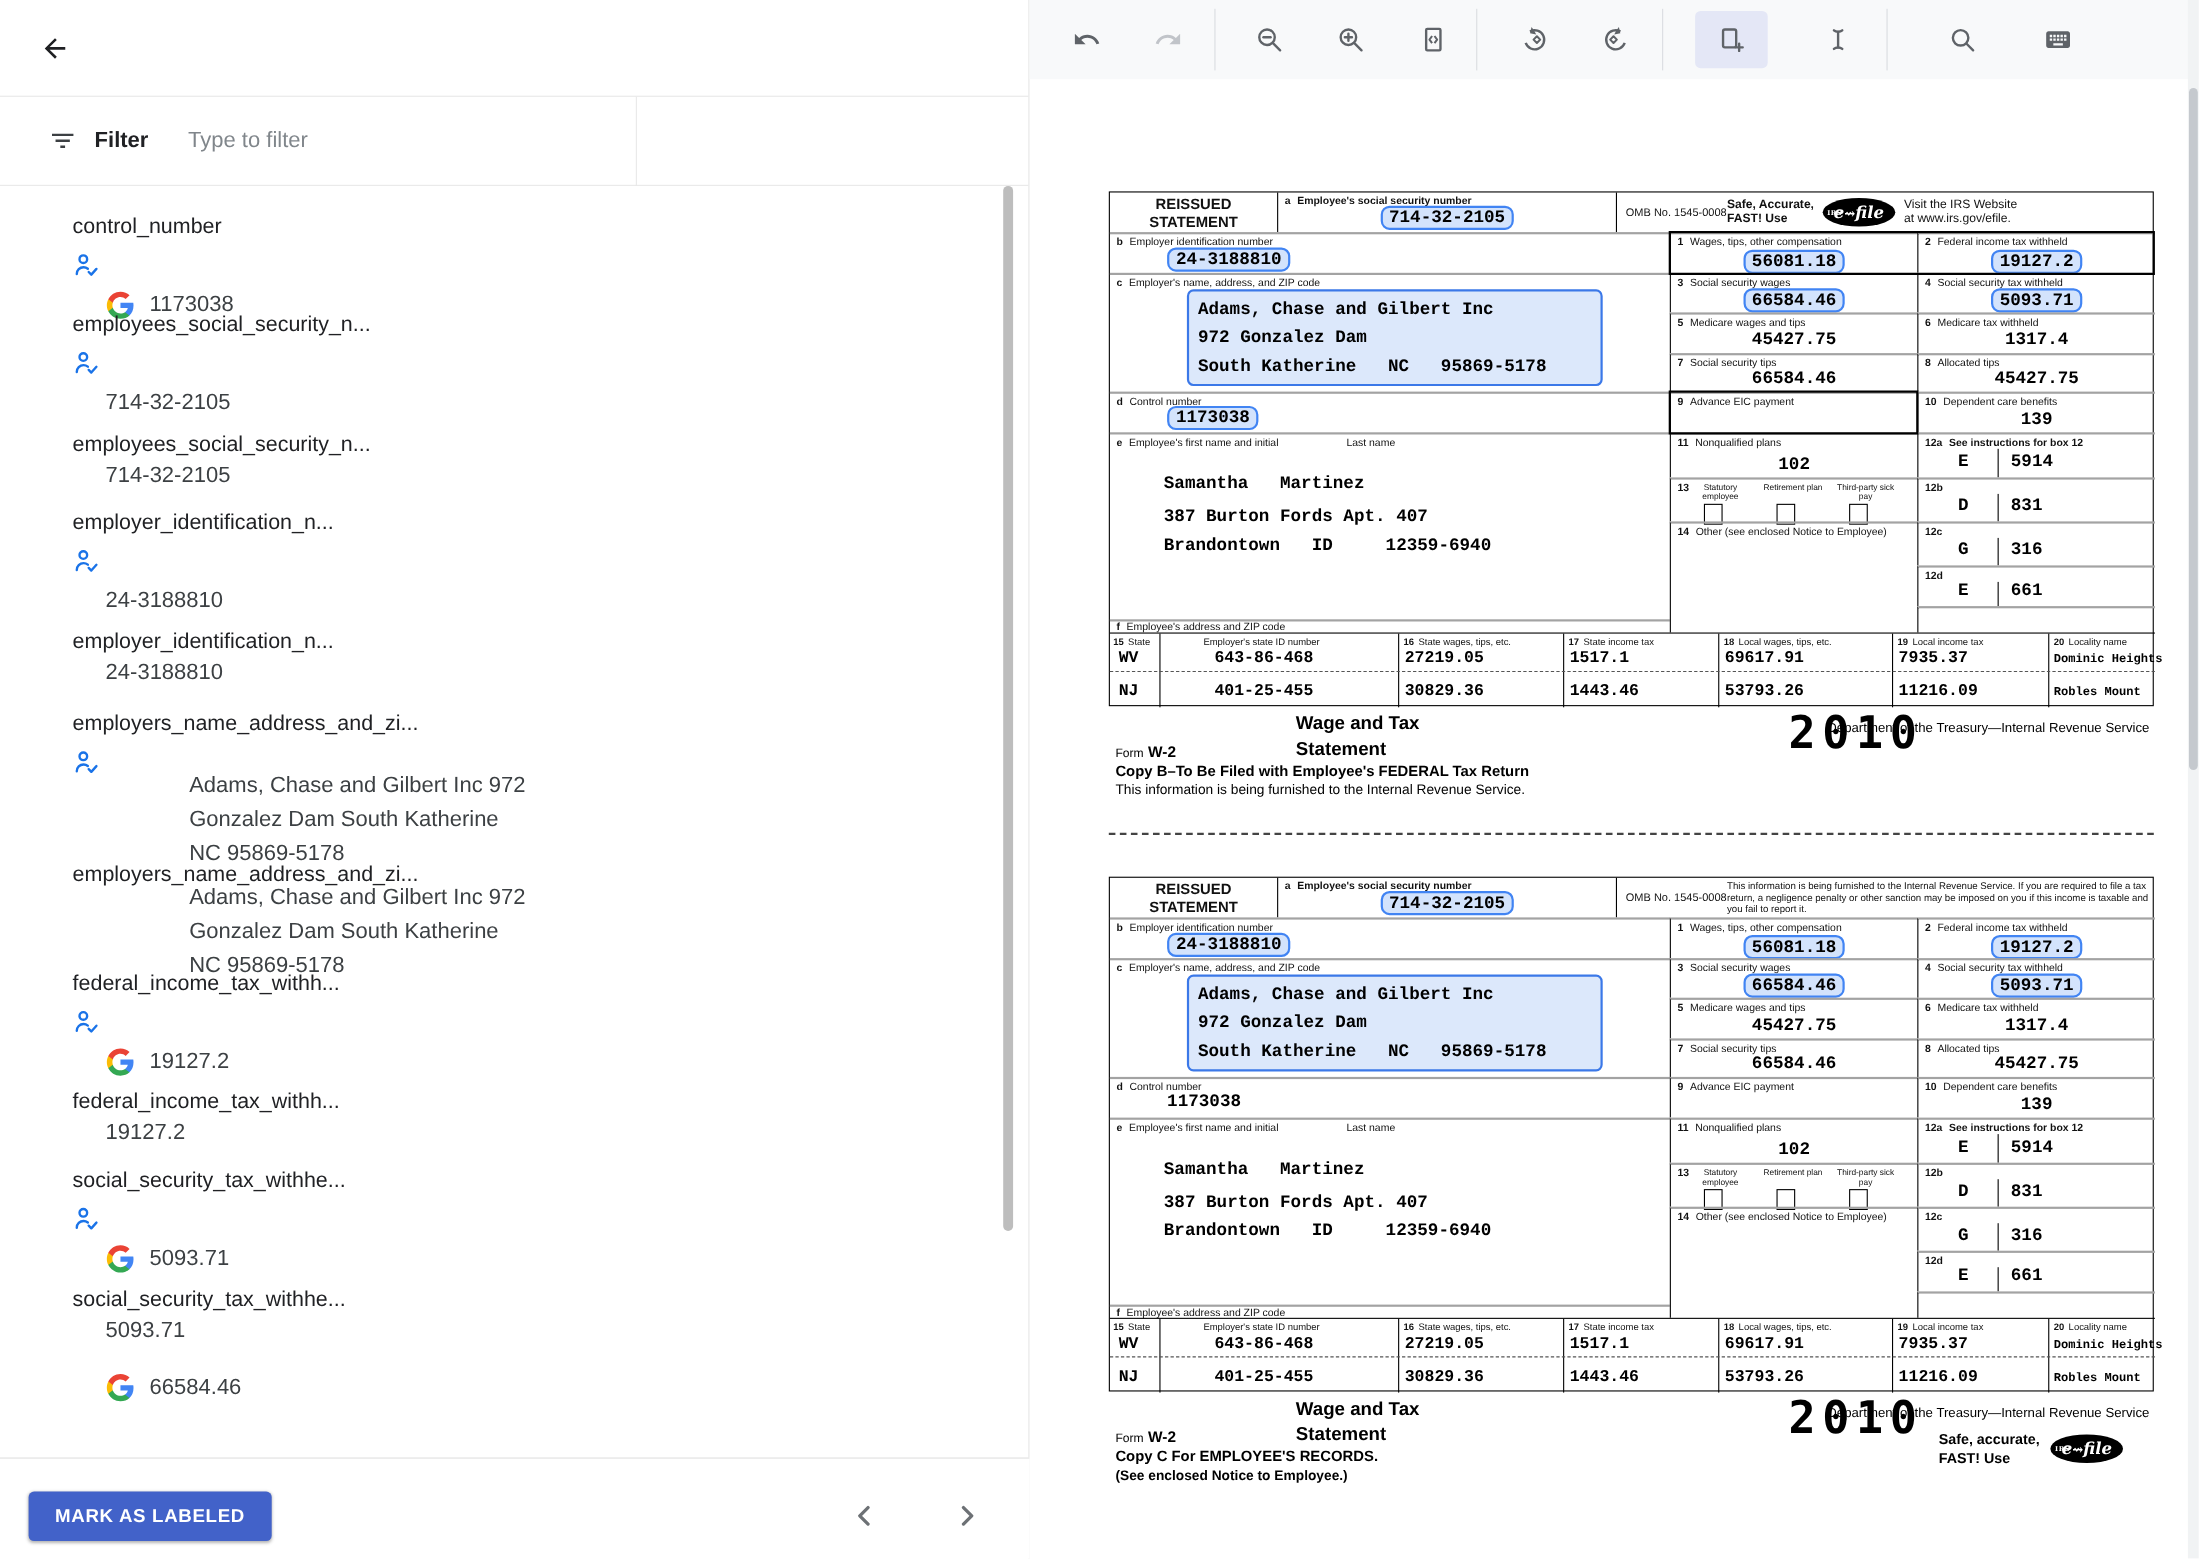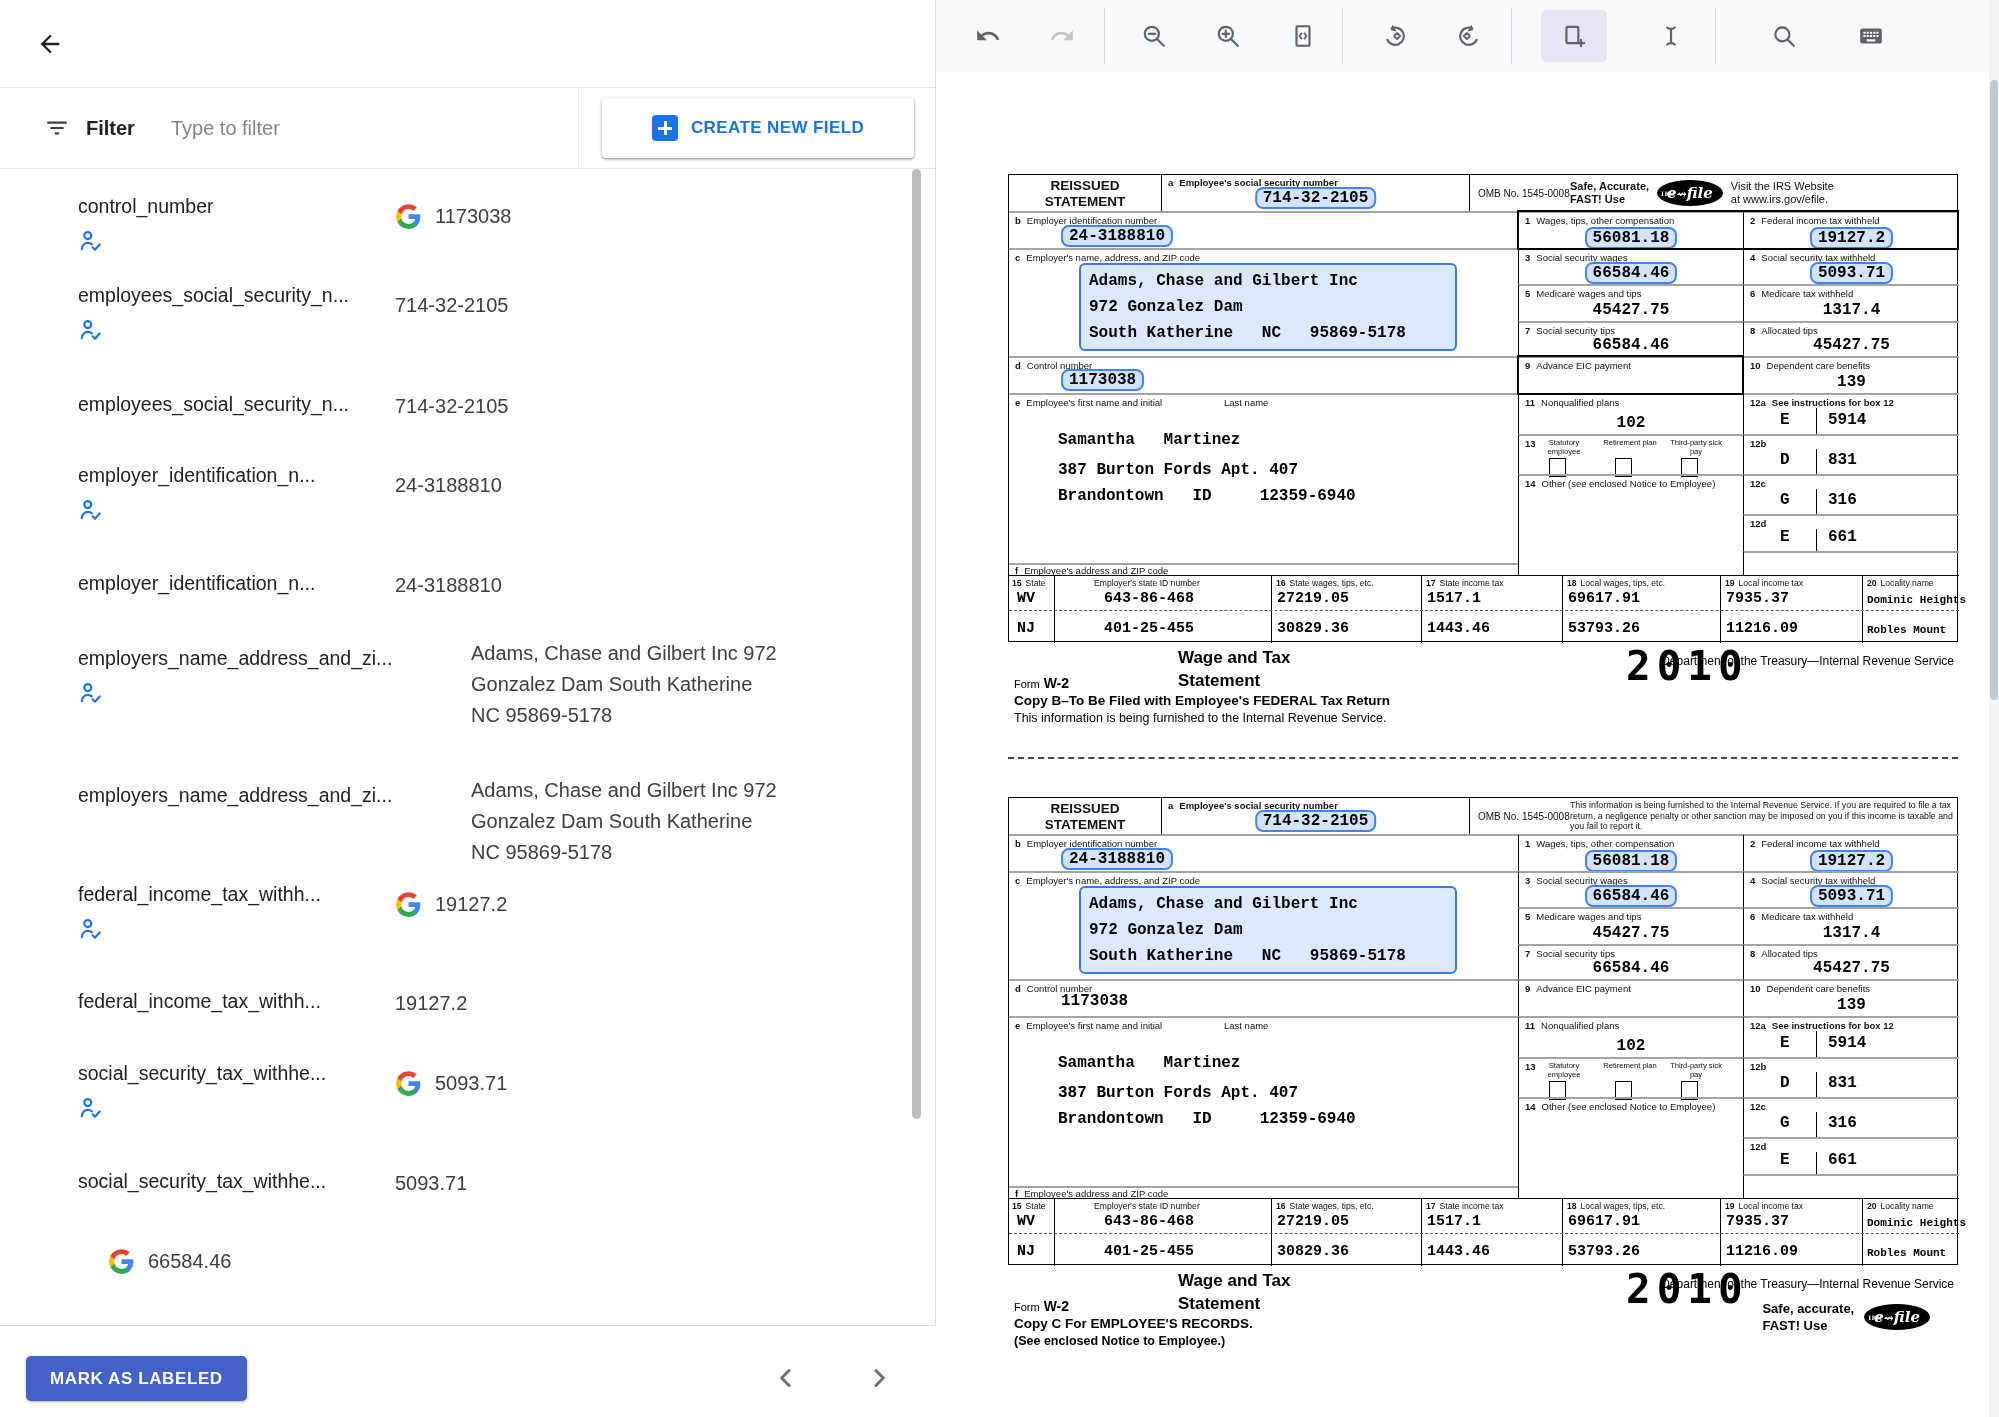--- a/index.html
+++ b/index.html
@@ -18,21 +18,21 @@
   #filter-divider{position:absolute;left:578px;top:88px;width:1px;height:81px;background:#e8e8e8;}
   #create-field-btn{position:absolute;left:602px;top:98px;width:312px;height:60px;background:#fff;border:none;border-radius:4px;
     box-shadow:0 1px 2px rgba(0,0,0,.3),0 1px 3px 1px rgba(0,0,0,.15);display:flex;align-items:center;justify-content:center;gap:13px;cursor:pointer;}
   #create-field-btn .plus-sq{width:26px;height:26px;border-radius:4px;background:#1a73e8;position:relative;flex:none;}
   #create-field-btn .plus-sq:before,#create-field-btn .plus-sq:after{content:"";position:absolute;background:#fff;}
   #create-field-btn .plus-sq:before{left:12px;top:6px;width:3px;height:14px;}
   #create-field-btn .plus-sq:after{left:6px;top:12px;width:14px;height:3px;}
   #create-field-btn .lbl{color:#1a73e8;font-size:17px;font-weight:bold;letter-spacing:.4px;}
 
   #field-list{position:absolute;left:0;top:169px;width:912px;height:1156px;overflow:hidden;}
-  .field-item{position:absolute;left:16px;width:100%;display:flex;padding-left:62px;box-sizing:border-box;cursor:pointer;}
+  .field-item{position:absolute;left:4px;width:100%;display:flex;padding-left:62px;box-sizing:border-box;cursor:pointer;flex-direction:column;}
   .field-item .f-left{width:287px;flex:none;}
   .field-item .f-name{font-size:19.5px;color:#202124;line-height:26px;}
   .field-item .verify-row{margin-top:9px;height:26px;}
   .field-item .f-right{display:flex;align-items:flex-start;gap:13px;padding-left:30px;padding-top:8px;}
   .field-item.compact .f-right{padding-top:0;}
   .field-item.multi .f-right{padding-left:106px;padding-top:0;margin-top:-7px;}
   .field-item .g-icon{flex:none;margin-top:2px;}
   .field-item .f-value{font-size:20px;color:#3c4043;line-height:31px;max-width:310px;}
   #left-scroll-thumb{position:absolute;left:912px;top:169px;width:9px;height:950px;background:#bdbdbd;border-radius:5px;}
 
@@ -152,24 +152,20 @@
     <div id="filter-row">
       <span id="filter-icon">
         <svg width="26" height="26" viewBox="0 0 24 24">
             <path fill="#3c4043" d="M10 18h4v-2h-4v2zM3 6v2h18V6H3zm3 7h12v-2H6v2z"></path>
           </svg>
       </span>
       <span id="filter-label">Filter</span>
       <input id="filter-input" placeholder="Type to filter" style="">
     </div>
     <div id="filter-divider"></div>
-    <button id="create-field-btn">
-      <span class="plus-sq"></span>
-      <span class="lbl">CREATE NEW FIELD</span>
-    </button>
 
     <div id="field-list">
   <div class="field-item" style="top: 24px;">
     <div class="f-left">
       <div class="f-name">control_number</div>
       <div class="verify-row">
         <span>
           <svg width="26" height="26" viewBox="0 0 24 24" fill="none" stroke="#1a73e8" stroke-width="2" stroke-linecap="round" stroke-linejoin="round">
             <circle cx="9" cy="7" r="3.2"></circle>
             <path d="M3.5 19.5c0-3.2 2.5-5.7 5.7-5.7 1.4 0 2.6.5 3.6 1.3"></path>

